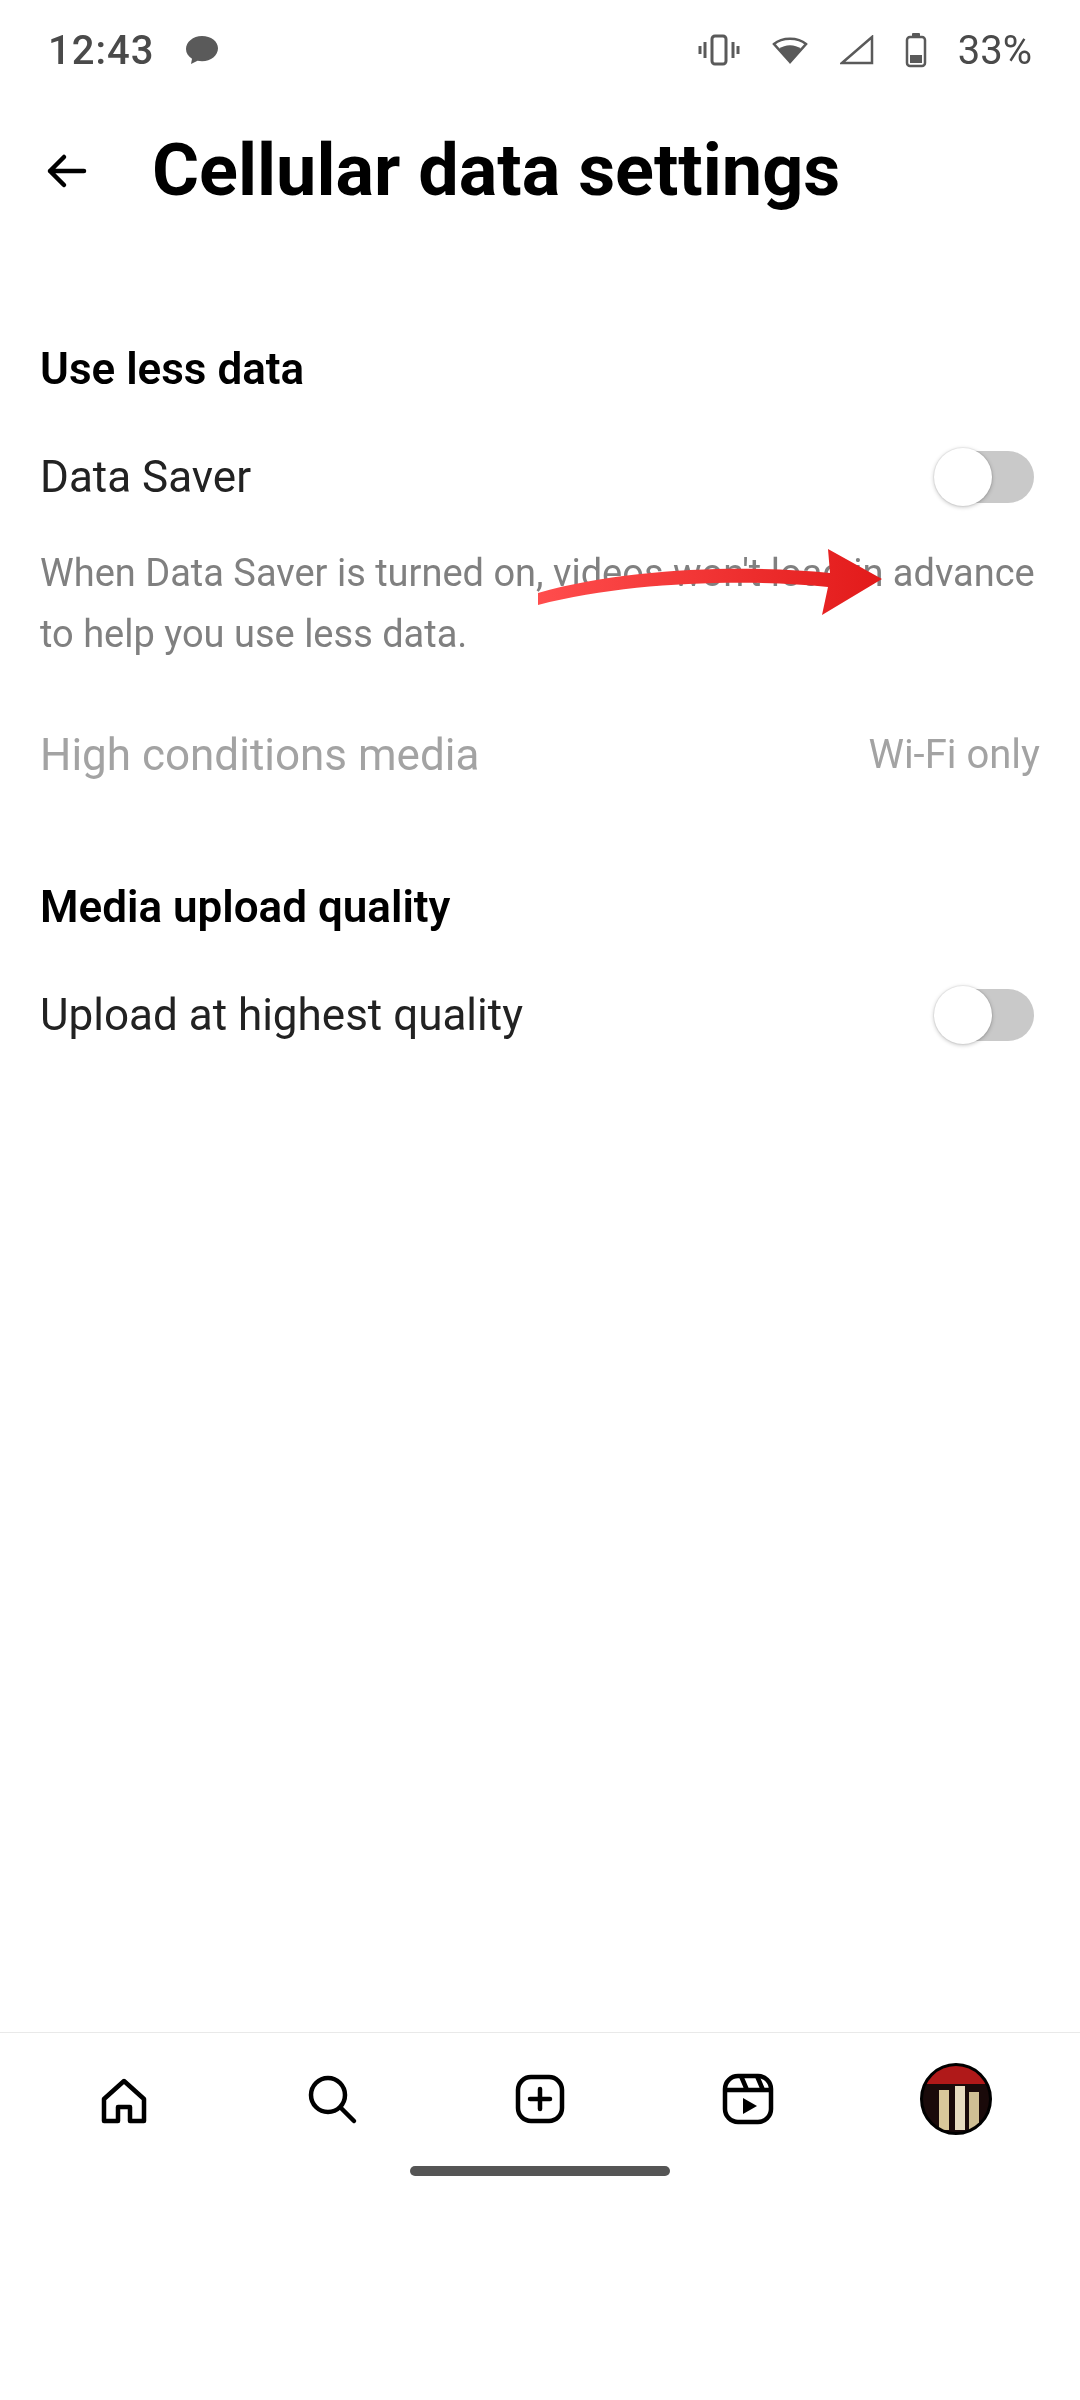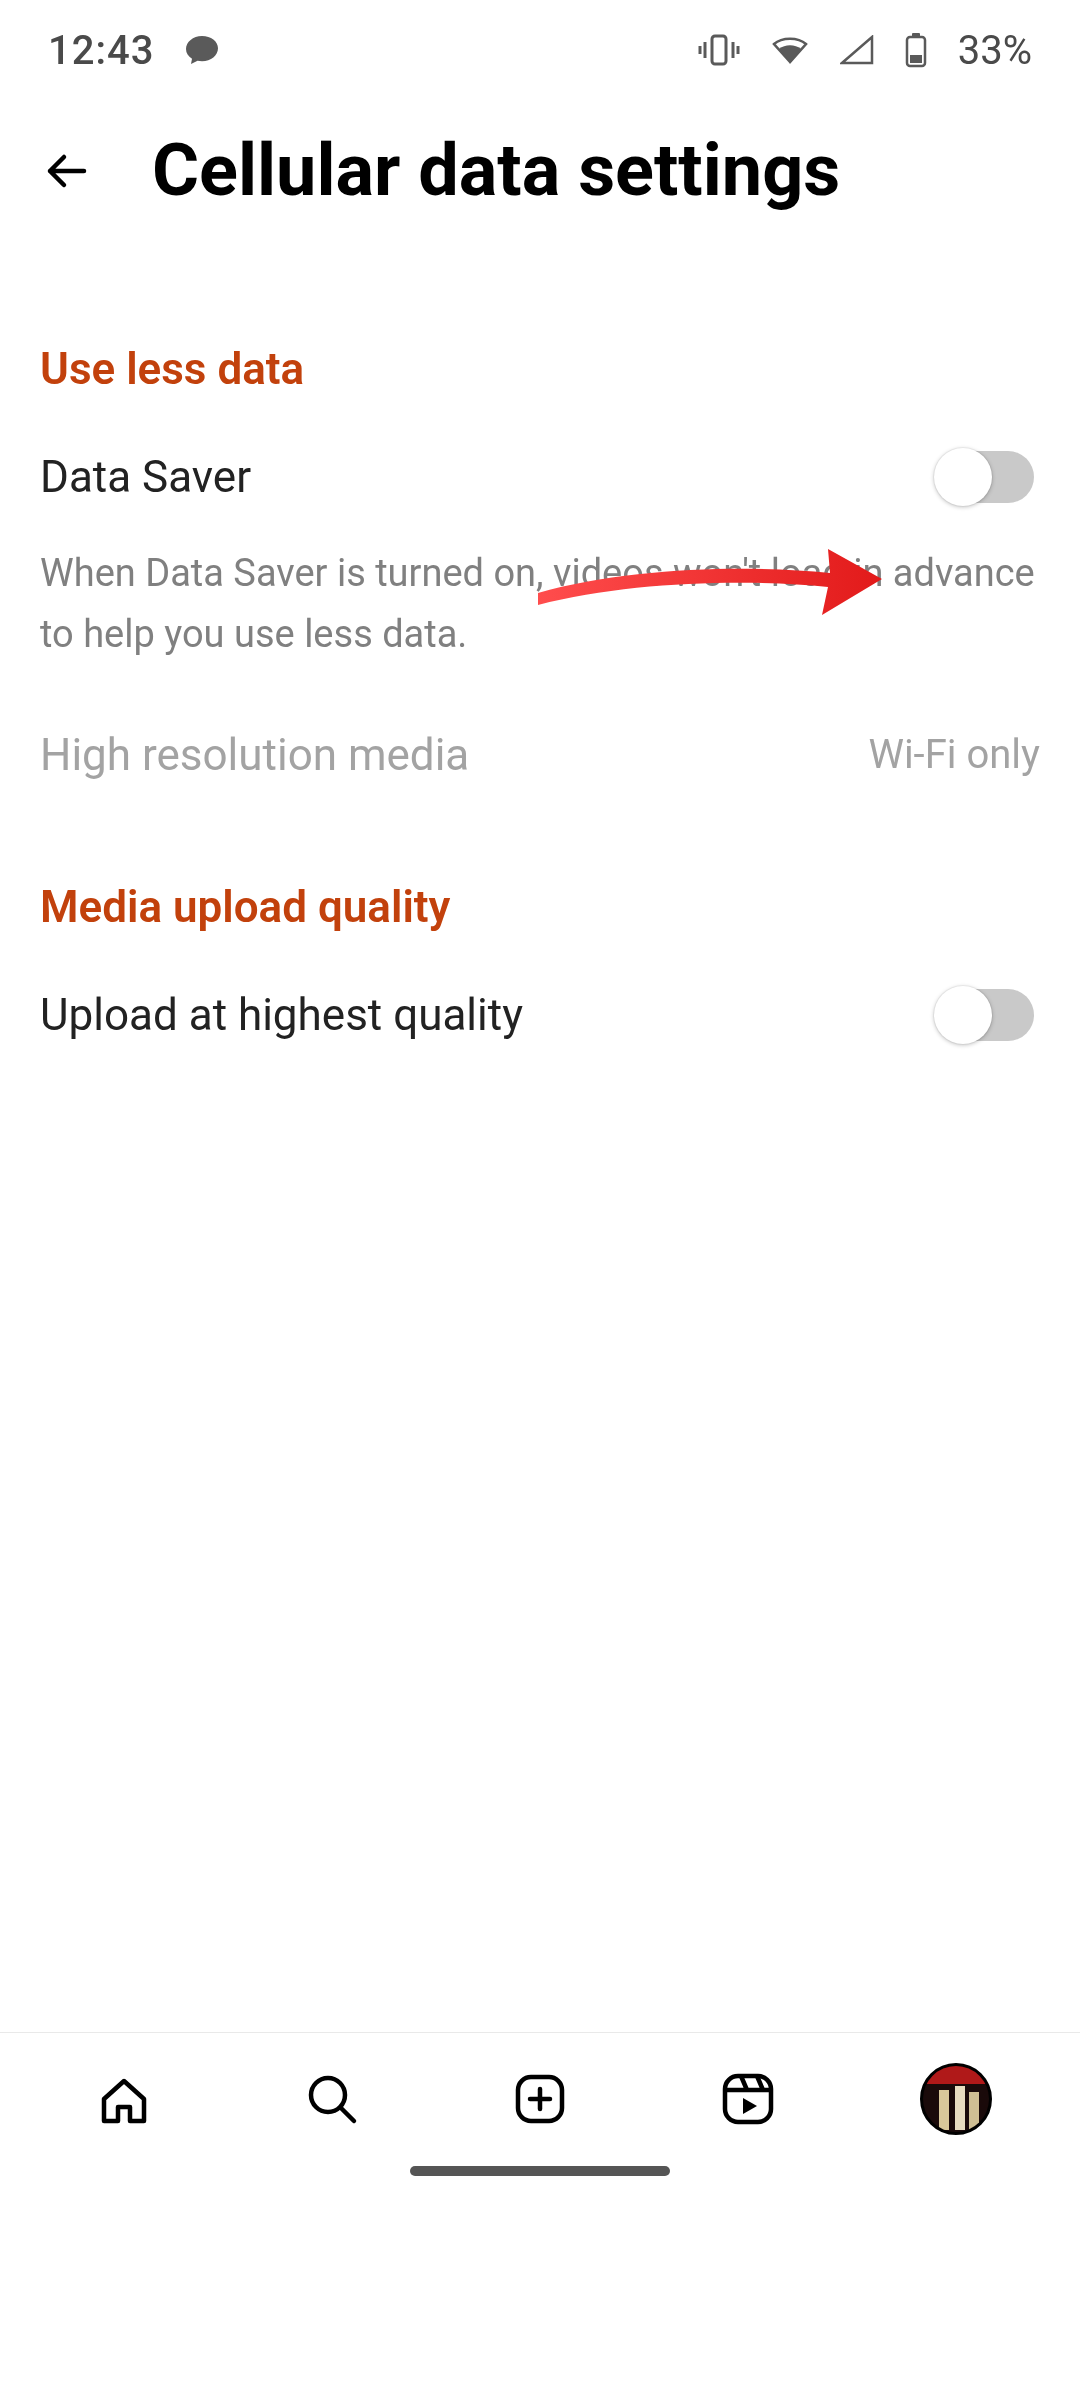--- a/index.html
+++ b/index.html
@@ -11,21 +11,21 @@
   .statusbar .time { font-weight: 500; letter-spacing: 1px; font-size: 40px; }
   .statusbar .chat-bubble { margin-left: 30px; display: inline-flex; align-items: center; }
   .statusbar .right { margin-left: auto; display: flex; align-items: center; gap: 30px; }
 
   
   .header { display: flex; align-items: center; padding: 28px 40px 40px 40px; gap: 56px; }
   .header .title { font-size: 72px; font-weight: 700; color: #000; }
 
   
   .content { flex: 1; padding: 0 40px; position: relative; }
-  .section-heading { font-size: 44px; font-weight: 600; color: #c2410c; margin-top: 90px; }
+  .section-heading { font-size: 44px; font-weight: 600; color: #000000; margin-top: 90px; }
   .row { display: flex; align-items: center; justify-content: space-between; margin-top: 56px; }
   .row .label { font-size: 44px; font-weight: 400; color: #222; }
   .row.disabled .label, .row.disabled .value { color: #a3a3a3; }
   .row .value { font-size: 40px; color: #b7b7b7; }
   .description { font-size: 38px; line-height: 1.6; color: #808080; margin-top: 40px; max-width: 1000px; }
 
   
   .toggle { width: 98px; height: 52px; border-radius: 26px; background: #c9c9c9; position: relative; margin-right: 6px; }
   .toggle .knob { position: absolute; width: 58px; height: 58px; border-radius: 50%; background: #fff; top: 50%; left: -2px; transform: translateY(-50%); box-shadow: 0 1px 4px rgba(0,0,0,.25), 0 0 0 1px rgba(0,0,0,.04); }
 
@@ -114,21 +114,21 @@
     <div class="row">
       <span class="label">Data Saver</span>
       <span class="toggle">
         <span class="knob"></span>
       </span>
     </div>
 
     <div class="description">When Data Saver is turned on, videos won't load in advance to help you use less data.</div>
 
     <div class="row disabled" style="margin-top:64px;">
-      <span class="label">High resolution media</span>
+      <span class="label">High conditions media</span>
       <span class="value">Wi-Fi only</span>
     </div>
 
     <div class="section-heading" style="margin-top:100px;">Media upload quality</div>
 
     <div class="row">
       <span class="label">Upload at highest quality</span>
       <span class="toggle">
         <span class="knob"></span>
       </span>

